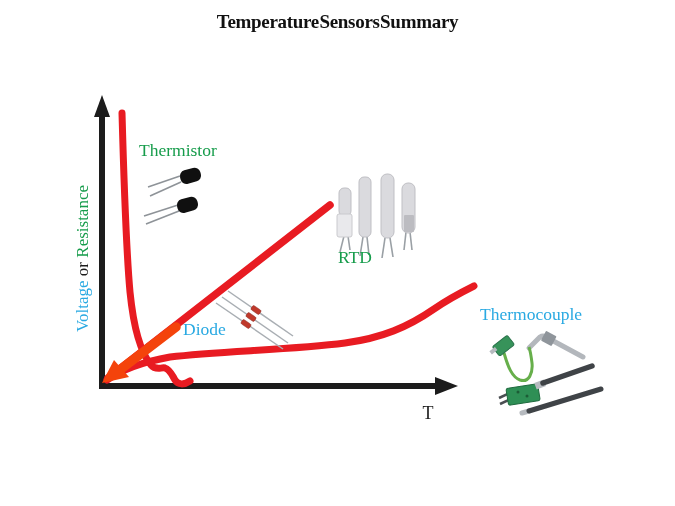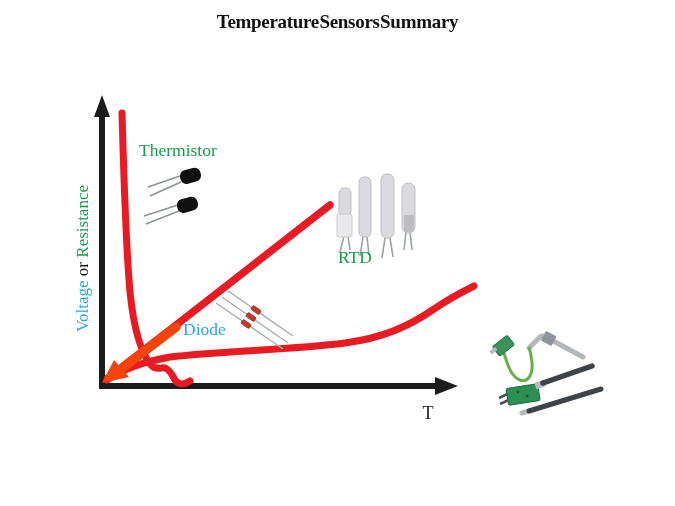--- a/index.html
+++ b/index.html
@@ -117,14 +117,15 @@
     </g>
   </svg>
 
   <div class="ylabel"><span class="blue">Voltage</span><span> or </span><span class="green">Resistance</span></div>
 
   <div class="xlabel">T</div>
 
   <div class="lbl green lbl-thermistor">Thermistor</div>
   <div class="lbl green lbl-rtd">RTD</div>
   <div class="lbl blue lbl-diode">Diode</div>
+  <div class="lbl blue lbl-thermocouple">Thermocouple</div>
 
 </div>
 
 </body></html>

